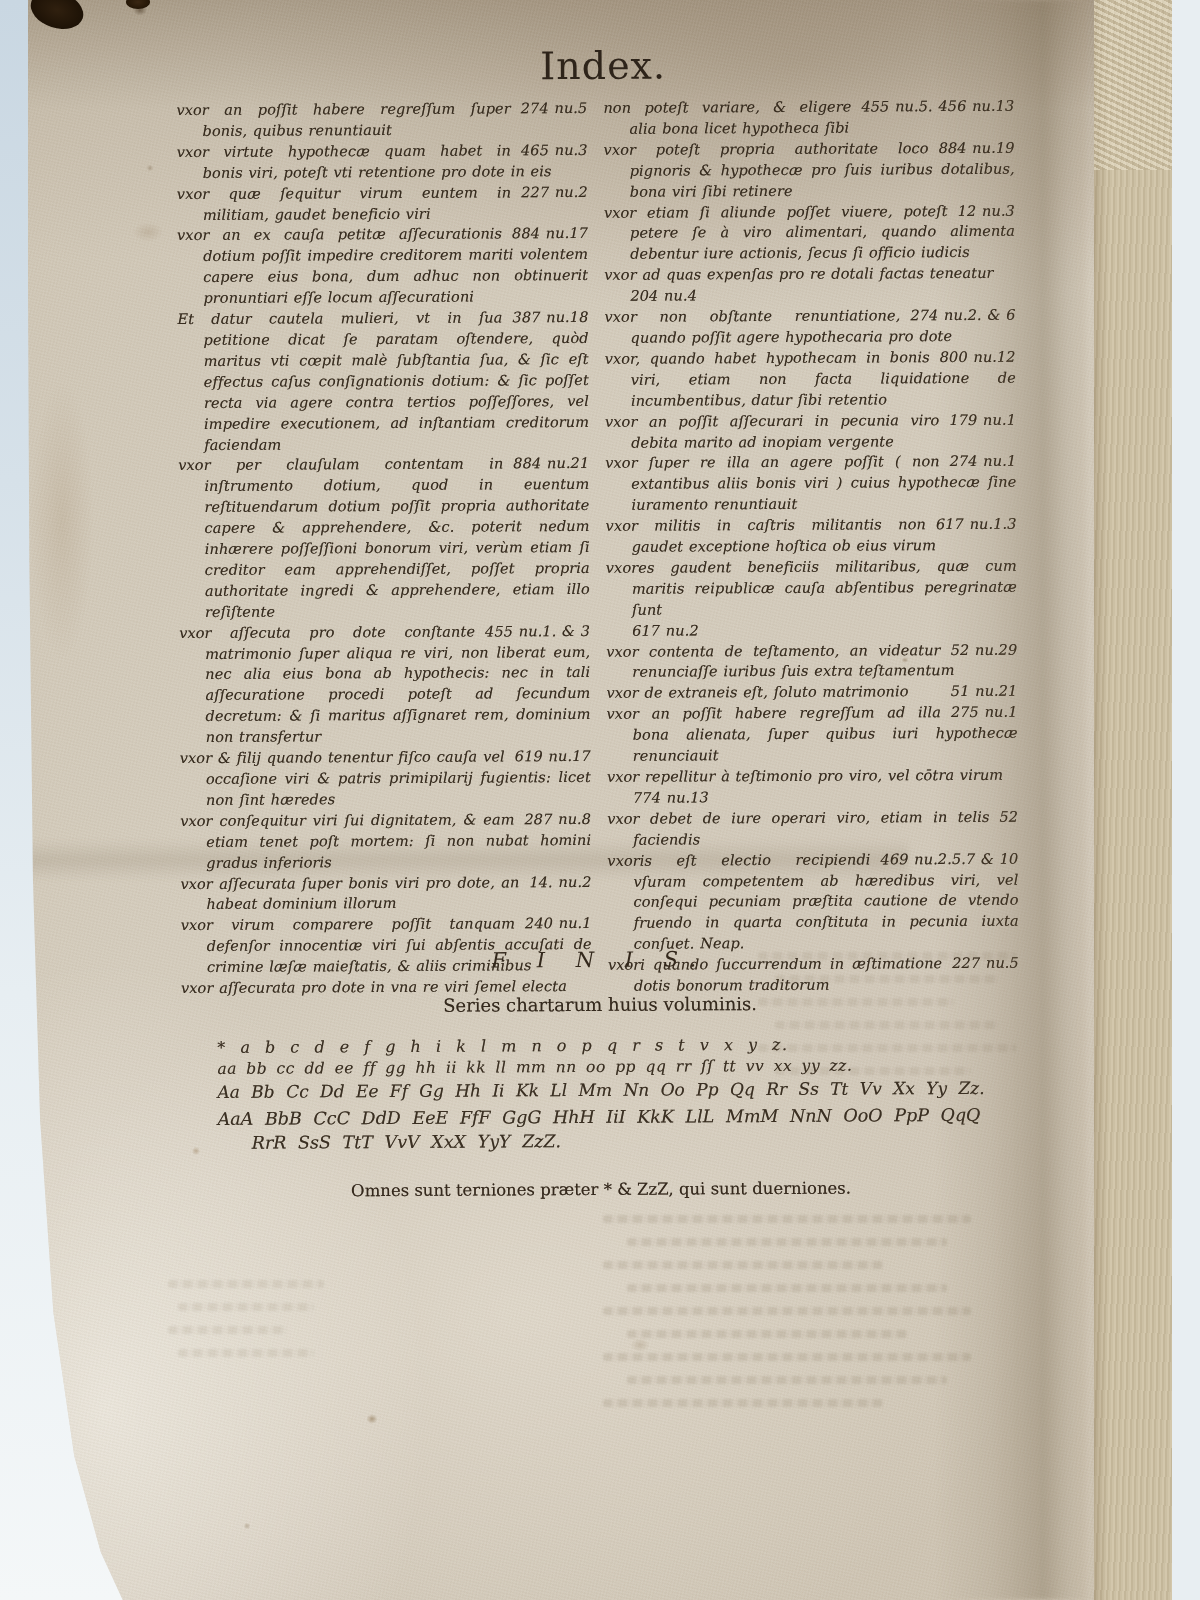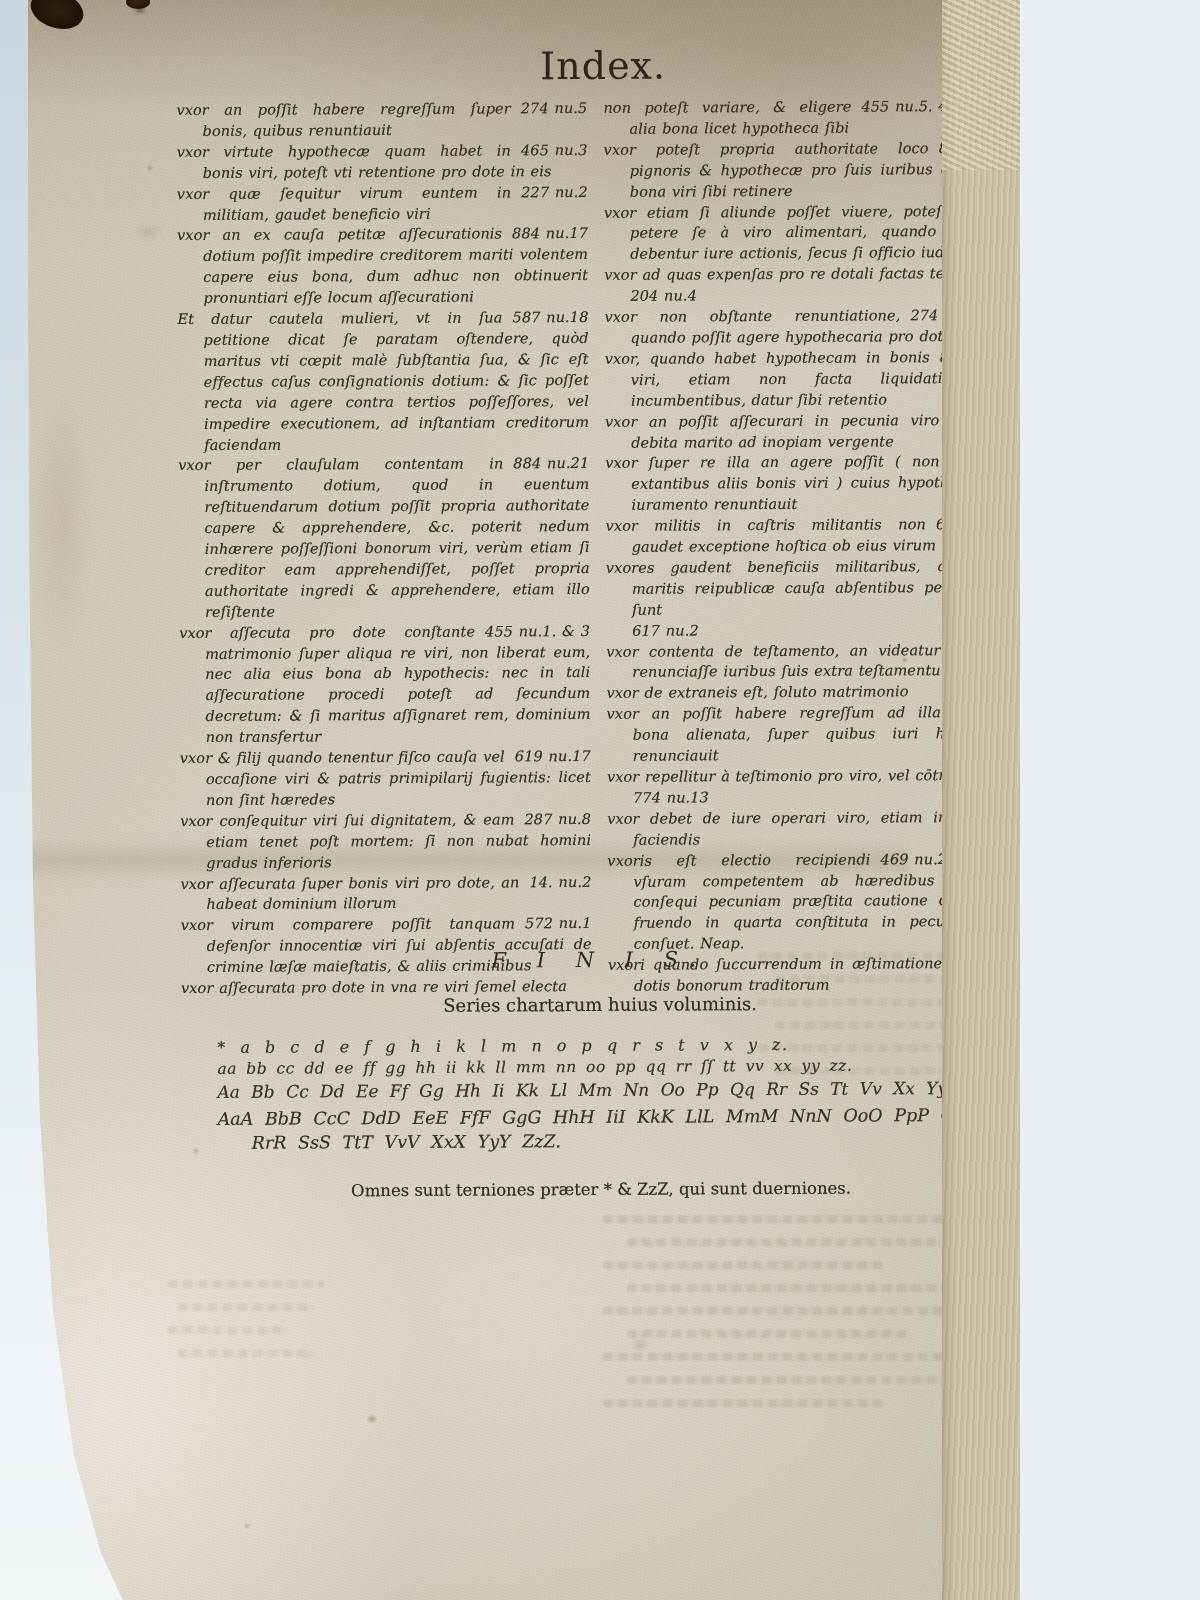--- a/index.html
+++ b/index.html
@@ -3,21 +3,21 @@
 <meta charset="utf-8">
 <style>
   html,body{margin:0;padding:0;}
   body{
     width:1200px;height:1600px;
     font-family:"DejaVu Serif", serif;
     background:#e8eef2;
     overflow:hidden;
   }
   .photo{
-    position:relative;width:1020px;height:1600px;overflow:hidden;
+    position:relative;width:1172px;height:1600px;overflow:hidden;
     background:linear-gradient(to bottom,#c9d7e2 0%,#d6e1e9 30%,#e7eef2 62%,#f4f7f8 100%);
   }
   
   .page{
     position:absolute;left:28px;top:0;width:1102px;height:1600px;
     background:
       radial-gradient(46px 200px at 34px 520px, rgba(140,115,80,0.16), rgba(140,115,80,0) 70%),
       radial-gradient(520px 720px at 7% 88%, rgba(252,250,244,0.55), rgba(252,250,244,0) 62%),
       radial-gradient(720px 520px at 45% 82%, rgba(242,238,226,0.38), rgba(242,238,226,0) 70%),
       radial-gradient(900px 420px at 70% 4%, rgba(125,104,78,0.30), rgba(125,104,78,0) 62%),
@@ -136,27 +136,27 @@
 
     <div class="printed">
       <h1 class="title">Index.</h1>
 
       <div class="columns">
         <div class="col" id="col-left">
             <p class="entry"><span class="eref">274 nu.5</span><span class="etext">vxor an poſſit habere regreſſum ſuper bonis, quibus renuntiauit</span></p>
             <p class="entry"><span class="eref">465 nu.3</span><span class="etext">vxor virtute hypothecæ quam habet in bonis viri, poteſt vti retentione pro dote in eis</span></p>
             <p class="entry"><span class="eref">227 nu.2</span><span class="etext">vxor quæ ſequitur virum euntem in militiam, gaudet beneficio viri</span></p>
             <p class="entry"><span class="eref">884 nu.17</span><span class="etext">vxor an ex cauſa petitæ aſſecurationis dotium poſſit impedire creditorem mariti volentem capere eius bona, dum adhuc non obtinuerit pronuntiari eſſe locum aſſecurationi</span></p>
-            <p class="entry"><span class="eref">587 nu.18</span><span class="etext">Et datur cautela mulieri, vt in ſua petitione dicat ſe paratam oſtendere, quòd maritus vti cœpit malè ſubſtantia ſua, &amp; ſic eſt effectus caſus conſignationis dotium: &amp; ſic poſſet recta via agere contra tertios poſſeſſores, vel impedire executionem, ad inſtantiam creditorum faciendam</span></p>
+            <p class="entry"><span class="eref">387 nu.18</span><span class="etext">Et datur cautela mulieri, vt in ſua petitione dicat ſe paratam oſtendere, quòd maritus vti cœpit malè ſubſtantia ſua, &amp; ſic eſt effectus caſus conſignationis dotium: &amp; ſic poſſet recta via agere contra tertios poſſeſſores, vel impedire executionem, ad inſtantiam creditorum faciendam</span></p>
             <p class="entry"><span class="eref">884 nu.21</span><span class="etext">vxor per clauſulam contentam in inſtrumento dotium, quod in euentum reſtituendarum dotium poſſit propria authoritate capere &amp; apprehendere, &amp;c. poterit nedum inhærere poſſeſſioni bonorum viri, verùm etiam ſi creditor eam apprehendiſſet, poſſet propria authoritate ingredi &amp; apprehendere, etiam illo reſiſtente</span></p>
             <p class="entry"><span class="eref">455 nu.1. &amp; 3</span><span class="etext">vxor aſſecuta pro dote conſtante matrimonio ſuper aliqua re viri, non liberat eum, nec alia eius bona ab hypothecis: nec in tali aſſecuratione procedi poteſt ad ſecundum decretum: &amp; ſi maritus aſſignaret rem, dominium non transfertur</span></p>
             <p class="entry"><span class="eref">619 nu.17</span><span class="etext">vxor &amp; filij quando tenentur fiſco cauſa vel occaſione viri &amp; patris primipilarij fugientis: licet non ſint hæredes</span></p>
             <p class="entry"><span class="eref">287 nu.8</span><span class="etext">vxor conſequitur viri ſui dignitatem, &amp; eam etiam tenet poſt mortem: ſi non nubat homini gradus inferioris</span></p>
             <p class="entry"><span class="eref">14. nu.2</span><span class="etext">vxor aſſecurata ſuper bonis viri pro dote, an habeat dominium illorum</span></p>
-            <p class="entry"><span class="eref">572 nu.1</span><span class="etext">vxor virum comparere poſſit tanquam defenſor innocentiæ viri ſui abſentis accuſati de crimine læſæ maieſtatis, &amp; aliis criminibus</span></p>
+            <p class="entry"><span class="eref">240 nu.1</span><span class="etext">vxor virum comparere poſſit tanquam defenſor innocentiæ viri ſui abſentis accuſati de crimine læſæ maieſtatis, &amp; aliis criminibus</span></p>
             <p class="entry"><span class="etext">vxor aſſecurata pro dote in vna re viri ſemel electa</span></p>
           </div>
         <div class="col" id="col-right">
             <p class="entry"><span class="eref">455 nu.5. 456 nu.13</span><span class="etext">non poteſt variare, &amp; eligere alia bona licet hypotheca ſibi</span></p>
             <p class="entry"><span class="eref">884 nu.19</span><span class="etext">vxor poteſt propria authoritate loco pignoris &amp; hypothecæ pro ſuis iuribus dotalibus, bona viri ſibi retinere</span></p>
             <p class="entry"><span class="eref">12 nu.3</span><span class="etext">vxor etiam ſi aliunde poſſet viuere, poteſt petere ſe à viro alimentari, quando alimenta debentur iure actionis, ſecus ſi officio iudicis</span></p>
             <p class="entry"><span class="etext">vxor ad quas expenſas pro re dotali factas teneatur</span><span class="eref own">204 nu.4</span></p>
             <p class="entry"><span class="eref">274 nu.2. &amp; 6</span><span class="etext">vxor non obſtante renuntiatione, quando poſſit agere hypothecaria pro dote</span></p>
             <p class="entry"><span class="eref">800 nu.12</span><span class="etext">vxor, quando habet hypothecam in bonis viri, etiam non facta liquidatione de incumbentibus, datur ſibi retentio</span></p>
             <p class="entry"><span class="eref">179 nu.1</span><span class="etext">vxor an poſſit aſſecurari in pecunia viro debita marito ad inopiam vergente</span></p>

